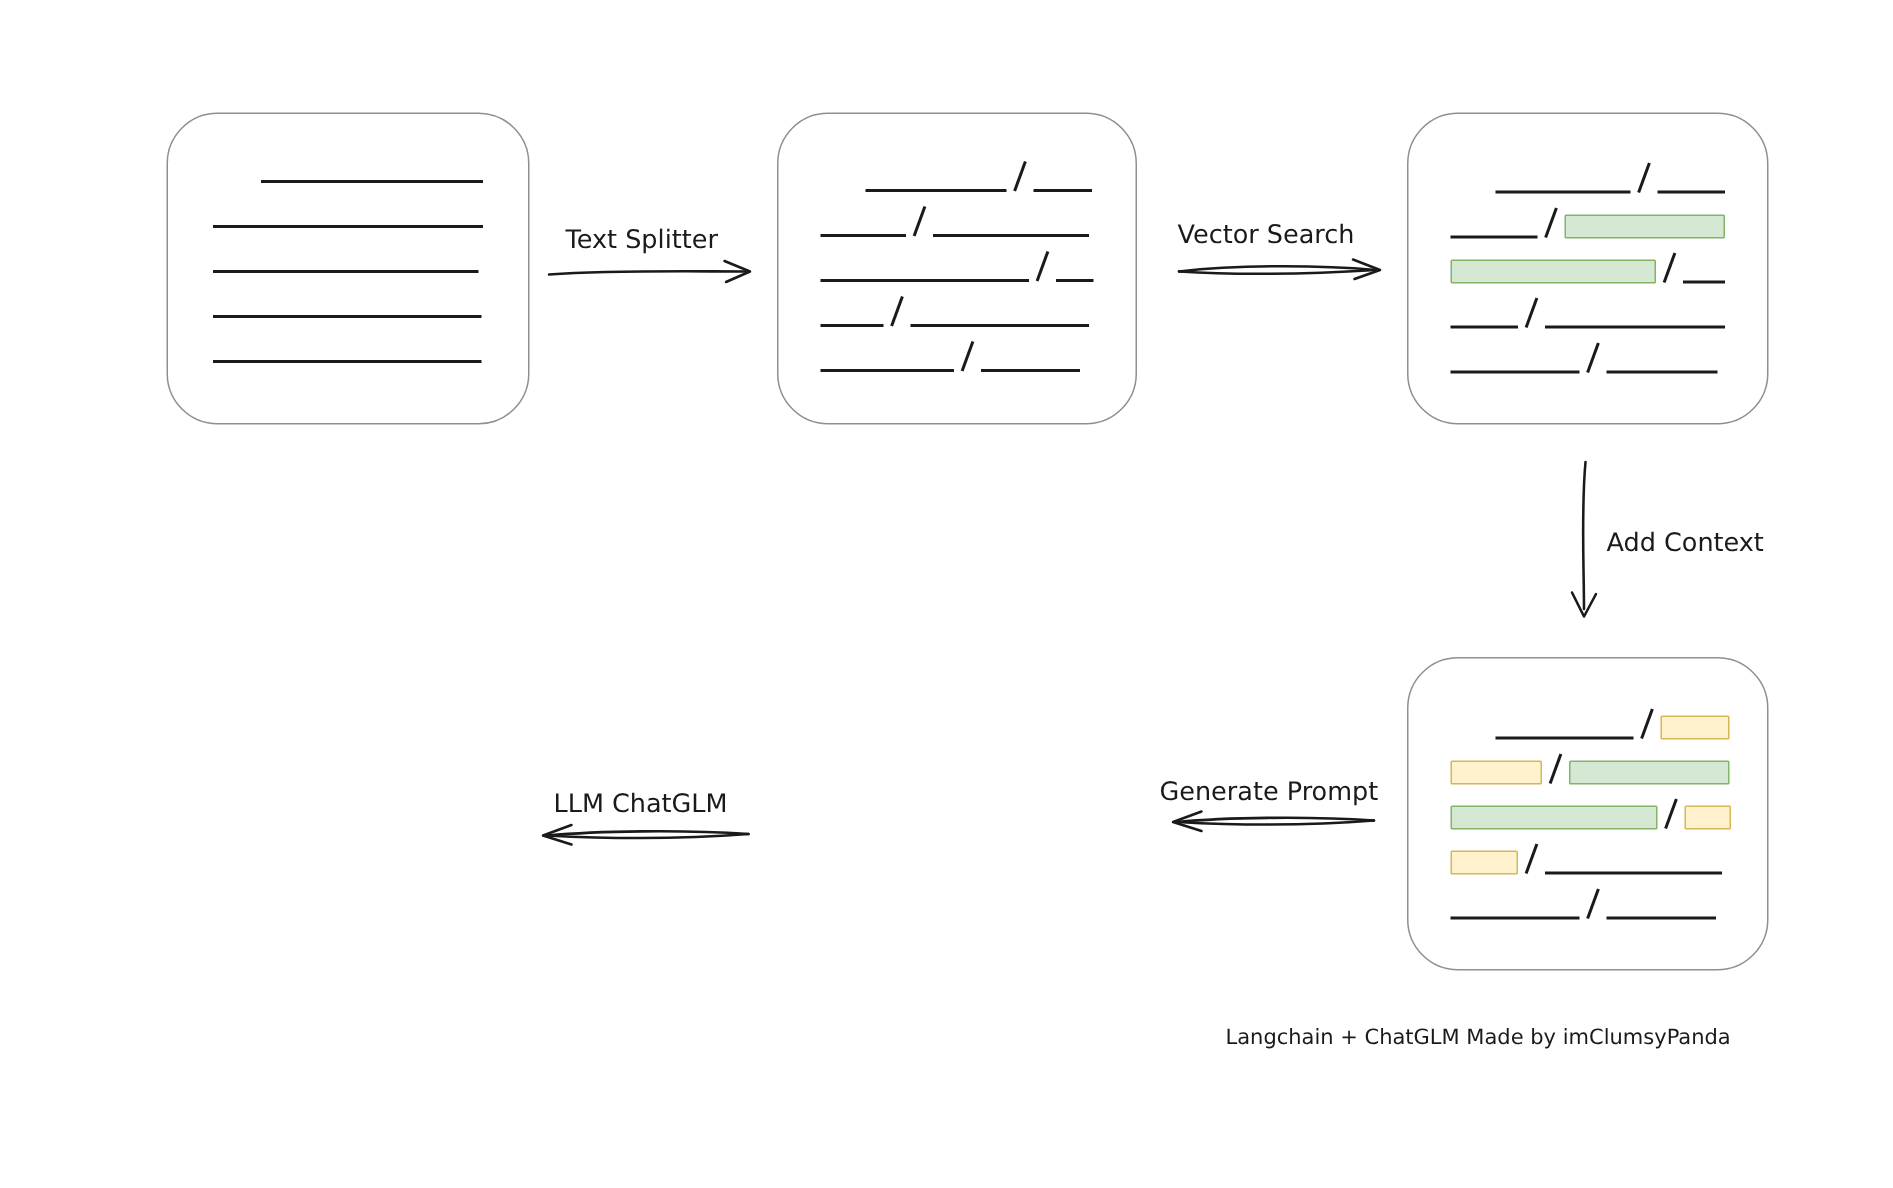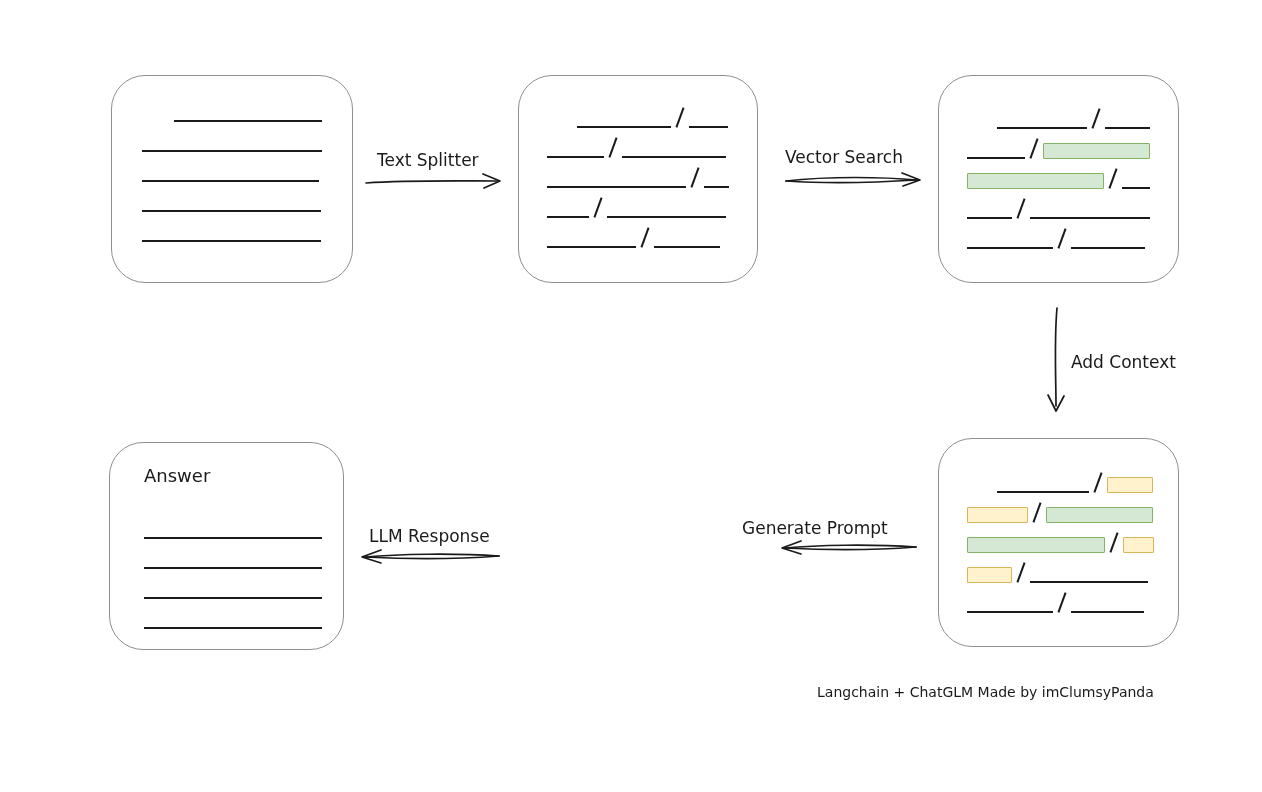--- a/index.html
+++ b/index.html
@@ -63,21 +63,21 @@
   
   .arrow-label {
     position: absolute;
     font-size: 17px;
     white-space: nowrap;
     color: var(--ink, #1a1a1a);
   }
   .lbl-text-splitter   { left: 341px;  top: 150px; }
   .lbl-vector-search   { left: 749px;  top: 147px; }
   .lbl-add-context     { left: 1035px; top: 352px; }
-  .lbl-generate-prompt { left: 706px;  top: 518px; }
+  .lbl-generate-prompt { left: 737px;  top: 518px; }
   .lbl-llm-response    { left: 333px;  top: 526px; }
 
   svg.arrow { position: absolute; overflow: visible; }
   svg.arrow path { fill: none; stroke: var(--ink, #1a1a1a); stroke-width: 1.7; stroke-linecap: round; stroke-linejoin: round; }
   .arr-text-splitter   { left: 328px;  top: 170px; }
   .arr-vector-search   { left: 748px;  top: 168px; }
   .arr-add-context     { left: 1008px; top: 306px; }
   .arr-generate-prompt { left: 740px;  top: 537px; }
   .arr-llm-response    { left: 320px;  top: 546px; }
 
@@ -228,40 +228,23 @@
   </div>
 
   <div class="arrow-label lbl-generate-prompt">Generate Prompt</div>
   <svg class="arrow arr-generate-prompt" width="142" height="22" viewBox="0 0 142 22">
     <path d="M140 10 C 95 7, 40 8, 9 11"></path>
     <path d="M140 10 C 90 14, 45 13, 9 11"></path>
     <path d="M25 4 L 6 11 L 25 17"></path>
   </svg>
 
 
-  <div class="arrow-label lbl-llm-response">LLM Response</div>
+  <div class="arrow-label lbl-llm-response">LLM ChatGLM</div>
   <svg class="arrow arr-llm-response" width="145" height="22" viewBox="0 0 145 22">
     <path d="M143 10 C 98 7, 42 8, 9 11"></path>
     <path d="M143 10 C 92 14, 46 13, 9 11"></path>
     <path d="M25 4 L 6 11 L 25 17"></path>
   </svg>
 
-  <div class="card answer">
-    <div class="node-label">Answer</div>
-    <div class="rows" style="padding-top: 0px; padding-left: 0px;">
-        <div class="row" style="height: 30px;">
-          <div class="seg-line" style="width: 178px;"></div>
-        </div>
-        <div class="row" style="height: 30px;">
-          <div class="seg-line" style="width: 178px;"></div>
-        </div>
-        <div class="row" style="height: 30px;">
-          <div class="seg-line" style="width: 178px;"></div>
-        </div>
-        <div class="row" style="height: 30px;">
-          <div class="seg-line" style="width: 178px;"></div>
-        </div>
-      </div>
-  </div>
 
   <div class="caption">Langchain + ChatGLM Made by imClumsyPanda</div>
 
 </div>
 
 </body></html>

